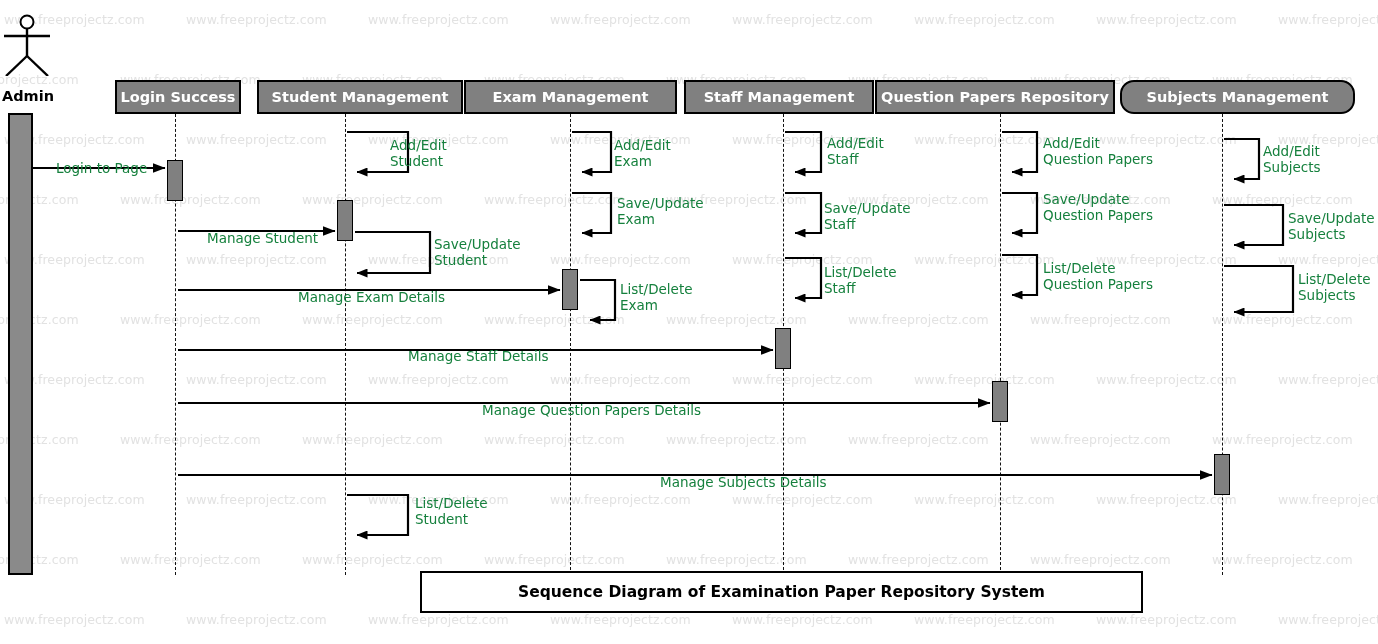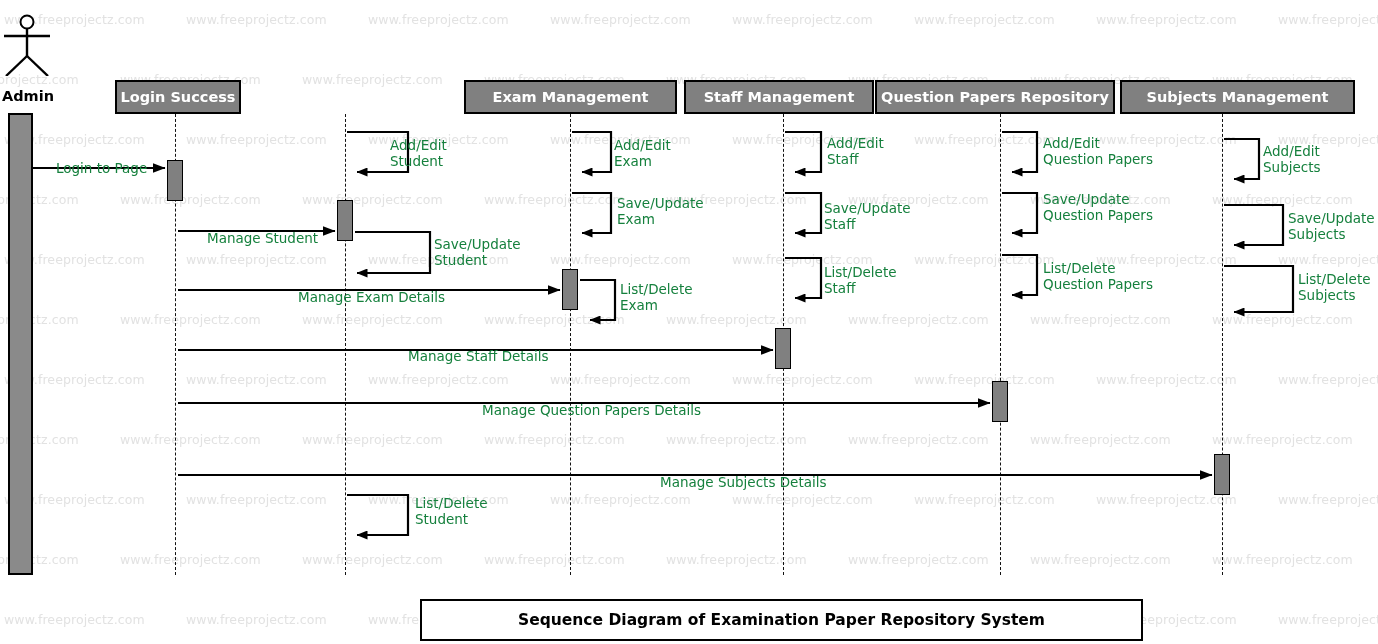--- a/index.html
+++ b/index.html
@@ -225,30 +225,33 @@
       <line x1="25" y1="42" x2="4" y2="62" stroke="#000" stroke-width="2.4"></line>
       <line x1="25" y1="42" x2="46" y2="62" stroke="#000" stroke-width="2.4"></line>
     </svg>
     <div class="actor-label" style="left:2px; top:88px;">Admin</div>
 
     <div class="activation actor-bar" style="left:8px; top:113px; width:25px; height:462px;"></div>
 
     <div class="lifeline-head" style="left:115px; top:80px; width:126px;">
       <span>Login Success</span>
     </div>
+    <div class="lifeline-head" style="left:257px; top:80px; width:206px;">
+      <span>Student Management</span>
+    </div>
     <div class="lifeline-head" style="left:684px; top:80px; width:190px;">
       <span>Staff Management</span>
     </div>
     <div class="lifeline-head" style="left:464px; top:80px; width:213px;">
       <span>Exam Management</span>
     </div>
     <div class="lifeline-head" style="left:875px; top:80px; width:240px;">
       <span>Question Papers Repository</span>
     </div>
-    <div class="lifeline-head" style="left:1120px; top:80px; width:235px;">
+    <div class="lifeline-head" style="left:1120px; top:80px; width:235px;border-radius:14px;">
       <span>Subjects Management</span>
     </div>
 
     <div class="lifeline-line" style="left:175px;  top:114px; height:461px;"></div>
     <div class="lifeline-line" style="left:345px;  top:114px; height:461px;"></div>
     <div class="lifeline-line" style="left:570px;  top:114px; height:461px;"></div>
     <div class="lifeline-line" style="left:783px;  top:114px; height:461px;"></div>
     <div class="lifeline-line" style="left:1000px; top:114px; height:461px;"></div>
     <div class="lifeline-line" style="left:1222px; top:114px; height:461px;"></div>
 
@@ -374,18 +377,18 @@
     </div>
     <div class="msg-label" style="left:1288px; top:211px;">
       <div>Save/Update</div>
       <div>Subjects</div>
     </div>
     <div class="msg-label" style="left:1298px; top:272px;">
       <div>List/Delete</div>
       <div>Subjects</div>
     </div>
 
-    <div id="caption-box" style="left:420px; top:599px; width:723px; height:42px;">
+    <div id="caption-box" style="left:420px; top:571px; width:723px; height:42px;">
       <span id="caption-text">Sequence Diagram of Examination Paper Repository System</span>
     </div>
 
   </div>
 </div>
 
 </body></html>

